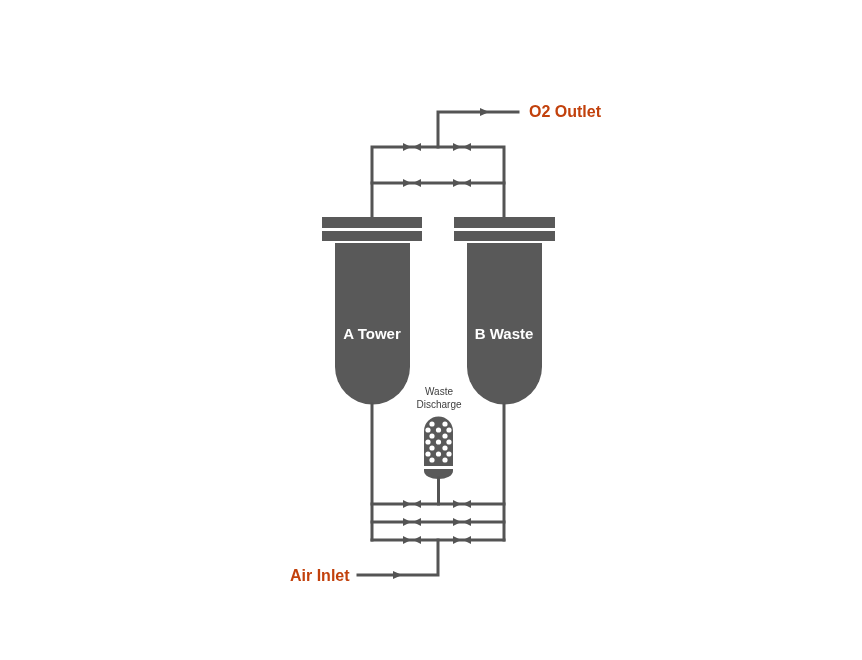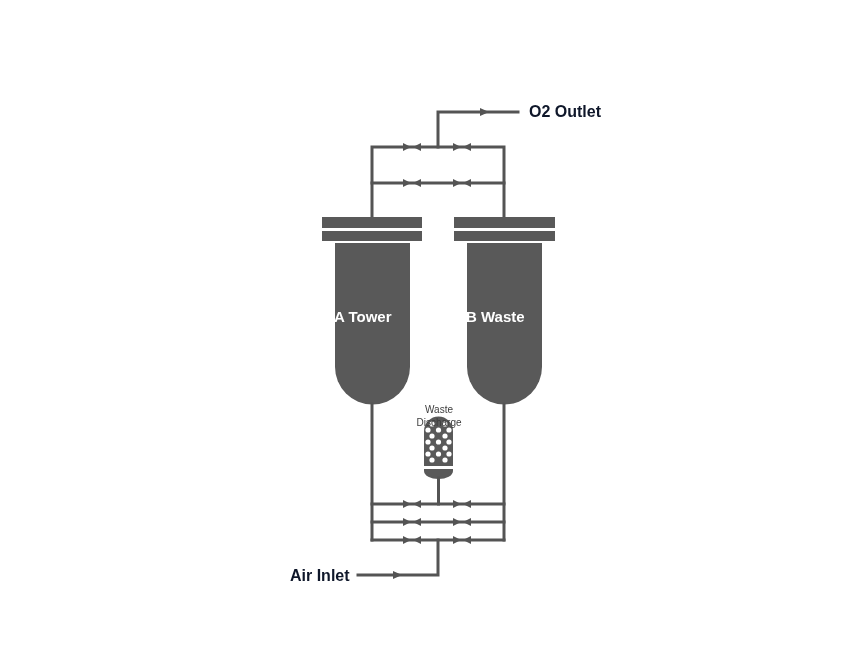--- a/index.html
+++ b/index.html
@@ -1,22 +1,22 @@
 <!DOCTYPE html>
 <html><head>
 <meta charset="utf-8">
 <style>
   html, body { margin:0; padding:0; background:#ffffff; }
   body { width:862px; height:660px; position:relative; overflow:hidden;
          font-family:"Liberation Sans", "DejaVu Sans", sans-serif; }
   svg { position:absolute; left:0; top:0; }
   .pipe { stroke:#545454; stroke-width:3; fill:none; stroke-linecap:square; }
   .dark { fill:#595959; }
-  .lbl { position:absolute; color:#0f172a; font-weight:bold; white-space:nowrap; }
-  .tower-label { position:absolute; color:#ffffff; font-weight:bold; font-size:15px; text-align:left; width:76px; }
+  .lbl { position:absolute; color:#c2410c; font-weight:bold; white-space:nowrap; }
+  .tower-label { position:absolute; color:#ffffff; font-weight:bold; font-size:15px; text-align:center; width:76px;margin-top:17px; }
   .small-label { position:absolute; color:#3d3d3d; font-size:10px; text-align:center; width:70px; line-height:13px; }
 </style>
 </head>
 <body>
 
 <svg width="862" height="660" viewBox="0 0 862 660">
   <defs>
     <marker id="arrowR" markerWidth="8" markerHeight="8" refX="7" refY="4" orient="auto">
       <path d="M0,0 L8,4 L0,8 Z" fill="#545454"></path>
     </marker>
@@ -116,16 +116,16 @@
   <g>
     <polyline class="pipe" points="358,575 438,575 438,540"></polyline>
     <path d="M393,571 L402,575 L393,579 Z" fill="#545454"></path>
   </g>
 </svg>
 
 <div class="lbl" style="left:529px; top:103px; font-size:16px;">O2 Outlet</div>
 <div class="lbl" style="left:290px; top:567px; font-size:16px;text-align:center;">Air Inlet</div>
 <div class="tower-label" style="left:334px; top:308px;">A Tower</div>
 <div class="tower-label" style="left:466px; top:308px;">B Waste</div>
-<div class="small-label" style="left:404px; top:385px;margin-top:18px;">
+<div class="small-label" style="left:404px; top:385px;">
   <div>Waste</div>
   <div>Discharge</div>
 </div>
 
 </body></html>

